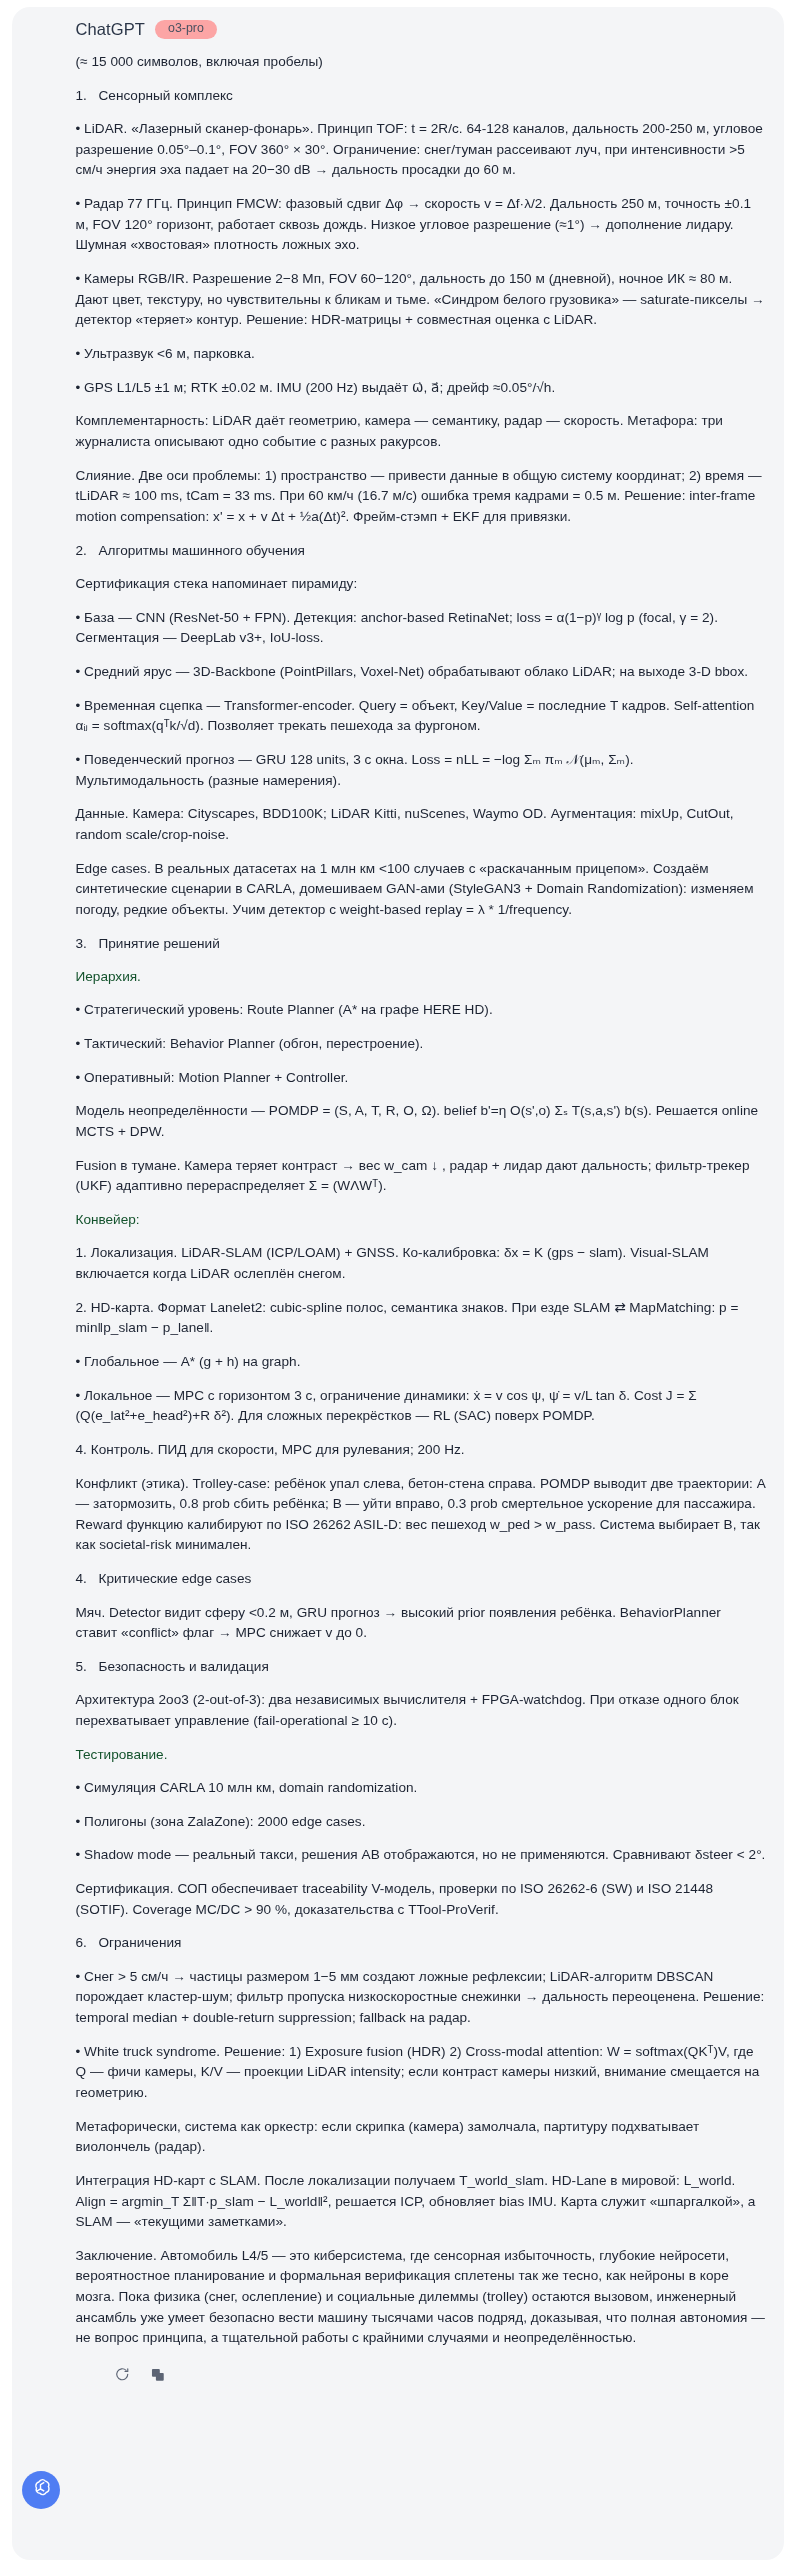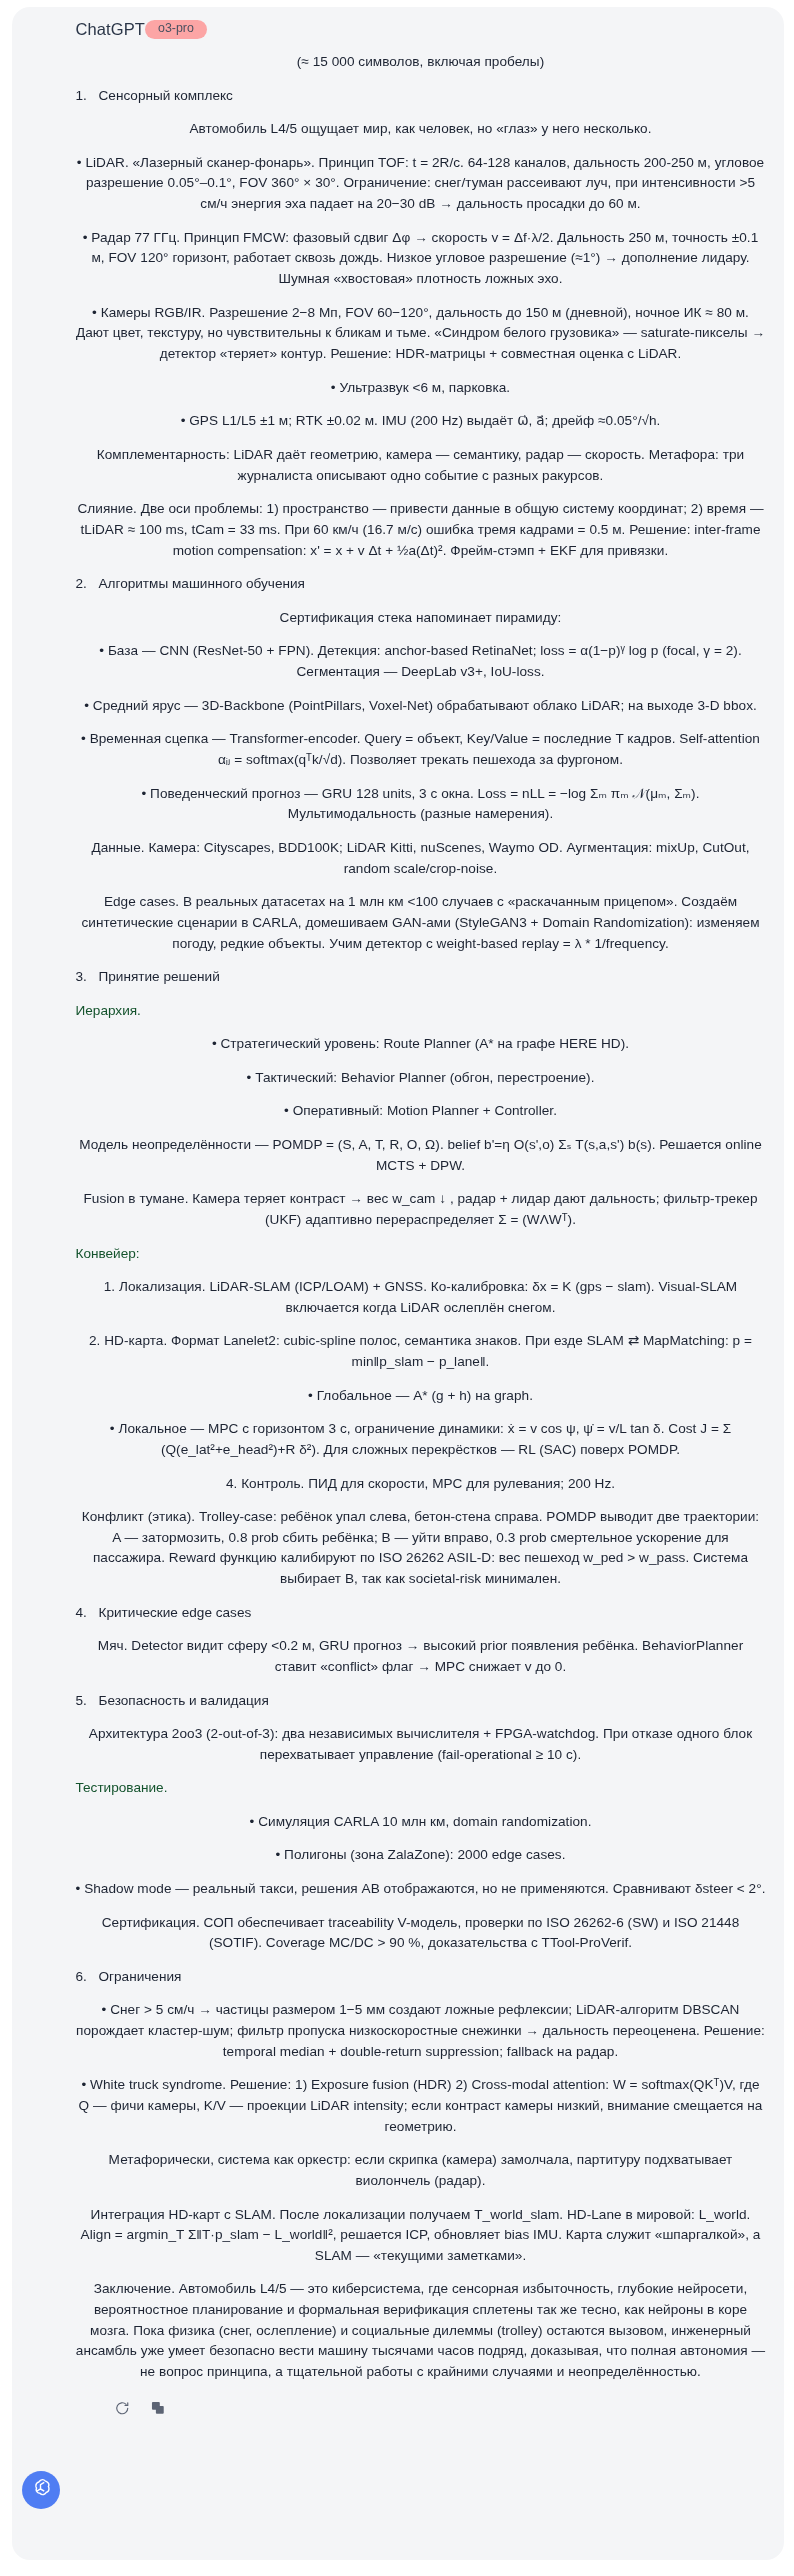--- a/index.html
+++ b/index.html
@@ -24,20 +24,21 @@
     position: relative;
     margin: 6.6px 11.5px 0 11.5px;
     background: #f4f5f7;
     border-radius: 18px;
     padding: 13px 18px 8.2px 64px;
     min-height: 2553px;
   }
   .msg-header {
     display: flex;
     align-items: center;
+    gap: 10px;
     margin-bottom: 13px;
   }
   .sender-name {
     font-size: 16.5px;
     color: #2b3648;
     font-weight: 400;
     letter-spacing: 0.1px;
   }
   .model-badge {
     background: #fca5a5;
@@ -48,21 +49,20 @@
     line-height: 1.1;
     display: inline-block;
   }
   .para {
     font-size: 13.6px;
     line-height: 1.52;
     color: #1d2433;
     margin: 0 0 13px 0;
     max-width: 697px;
     letter-spacing: 0.04px;
-    text-align: center;
   }
   .section-head {
     font-size: 13.6px;
     line-height: 1.5;
     color: #1d2433;
     margin: 0 0 13px 0;
     display: flex;
     gap: 10px;
   }
   .section-num { min-width: 13px; }
@@ -118,21 +118,20 @@
       <span class="model-badge">o3-pro</span>
     </div>
 
     <p class="para">(≈ 15 000 символов, включая пробелы)</p>
 
     <div class="section-head">
       <span class="section-num">1.</span>
       <span>Сенсорный комплекс</span>
     </div>
 
-    <p class="para">Автомобиль L4/5 ощущает мир, как человек, но «глаз» у него несколько.</p>
     <p class="para">• LiDAR. «Лазерный сканер-фонарь». Принцип TOF: t = 2R/c. 64-128 каналов, дальность 200-250 м, угловое разрешение 0.05°–0.1°, FOV 360° × 30°. Ограничение: снег/туман рассеивают луч, при интенсивности &gt;5 см/ч энергия эха падает на 20−30 dB → дальность просадки до 60 м.</p>
     <p class="para">• Радар 77 ГГц. Принцип FMCW: фазовый сдвиг Δφ → скорость v = Δf·λ/2. Дальность 250 м, точность ±0.1 м, FOV 120° горизонт, работает сквозь дождь. Низкое угловое разрешение (≈1°) → дополнение лидару. Шумная «хвостовая» плотность ложных эхо.</p>
     <p class="para">• Камеры RGB/IR. Разрешение 2−8 Мп, FOV 60−120°, дальность до 150 м (дневной), ночное ИК ≈ 80 м. Дают цвет, текстуру, но чувствительны к бликам и тьме. «Синдром белого грузовика» — saturate-пикселы → детектор «теряет» контур. Решение: HDR-матрицы + совместная оценка с LiDAR.</p>
     <p class="para">• Ультразвук &lt;6 м, парковка.</p>
     <p class="para">• GPS L1/L5 ±1 м; RTK ±0.02 м. IMU (200 Hz) выдаёт ω⃗, a⃗; дрейф ≈0.05°/√h.</p>
     <p class="para">Комплементарность: LiDAR даёт геометрию, камера — семантику, радар — скорость. Метафора: три журналиста описывают одно событие с разных ракурсов.</p>
     <p class="para">Слияние. Две оси проблемы: 1) пространство — привести данные в общую систему координат; 2) время — tLiDAR ≈ 100 ms, tCam = 33 ms. При 60 км/ч (16.7 м/с) ошибка тремя кадрами = 0.5 м. Решение: inter-frame motion compensation: x' = x + v Δt + ½a(Δt)². Фрейм-стэмп + EKF для привязки.</p>
 
     <div class="section-head">
       <span class="section-num">2.</span>

